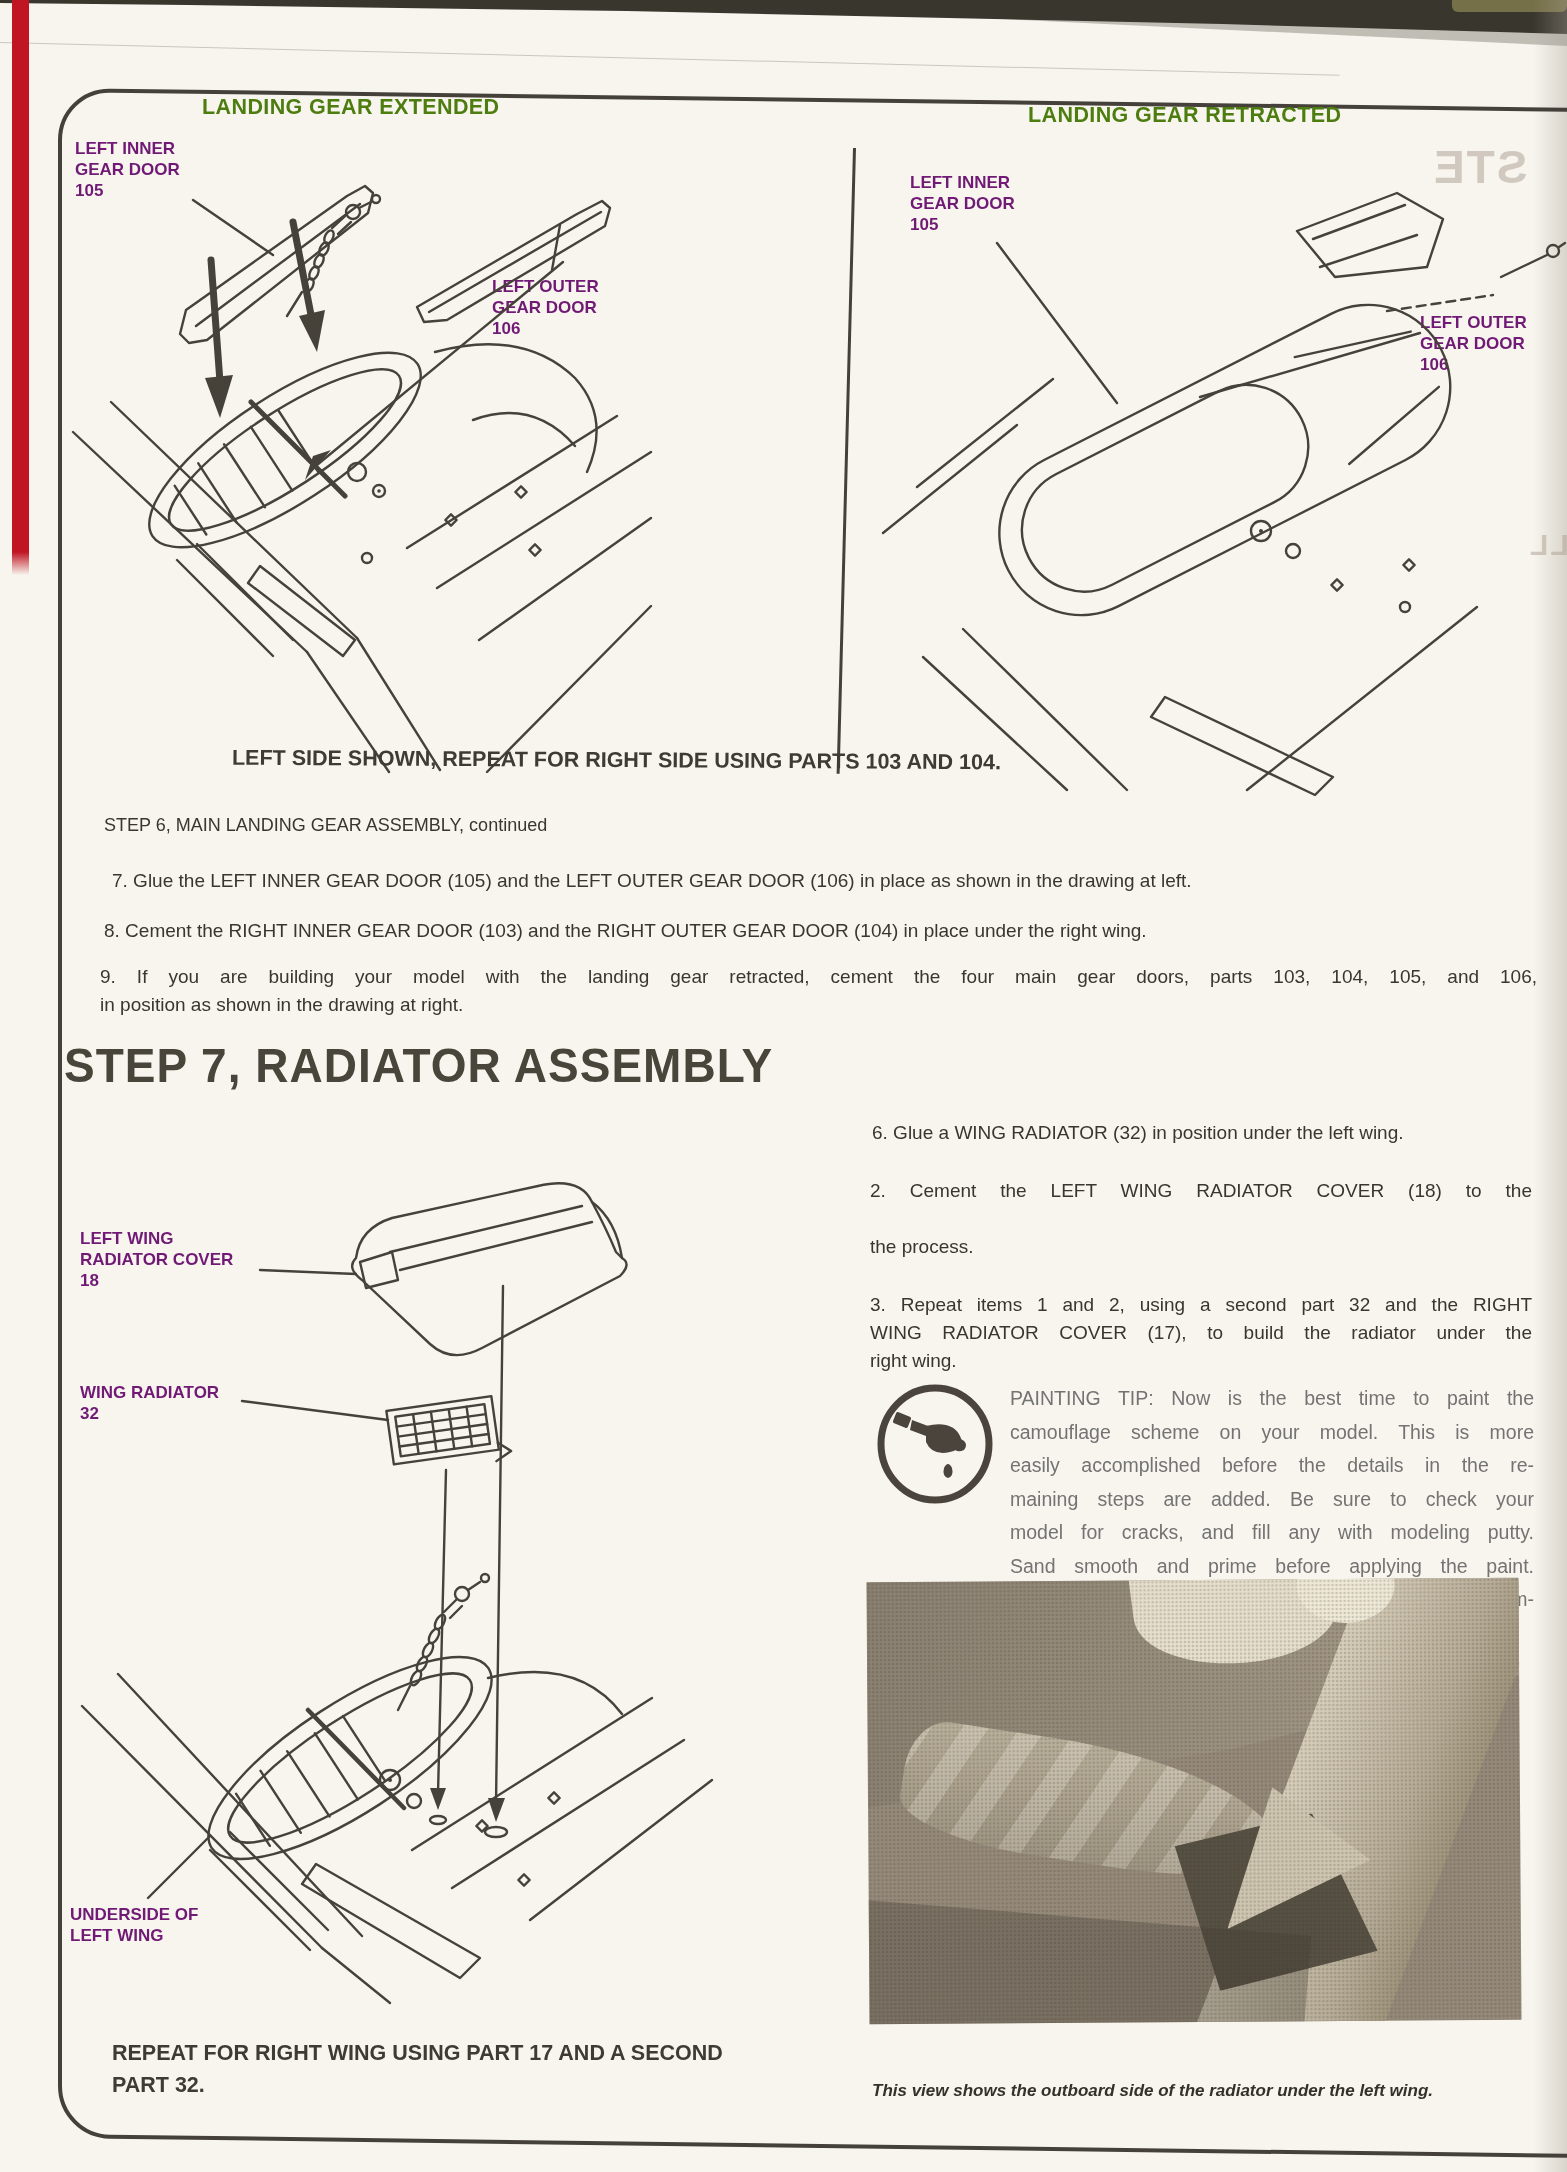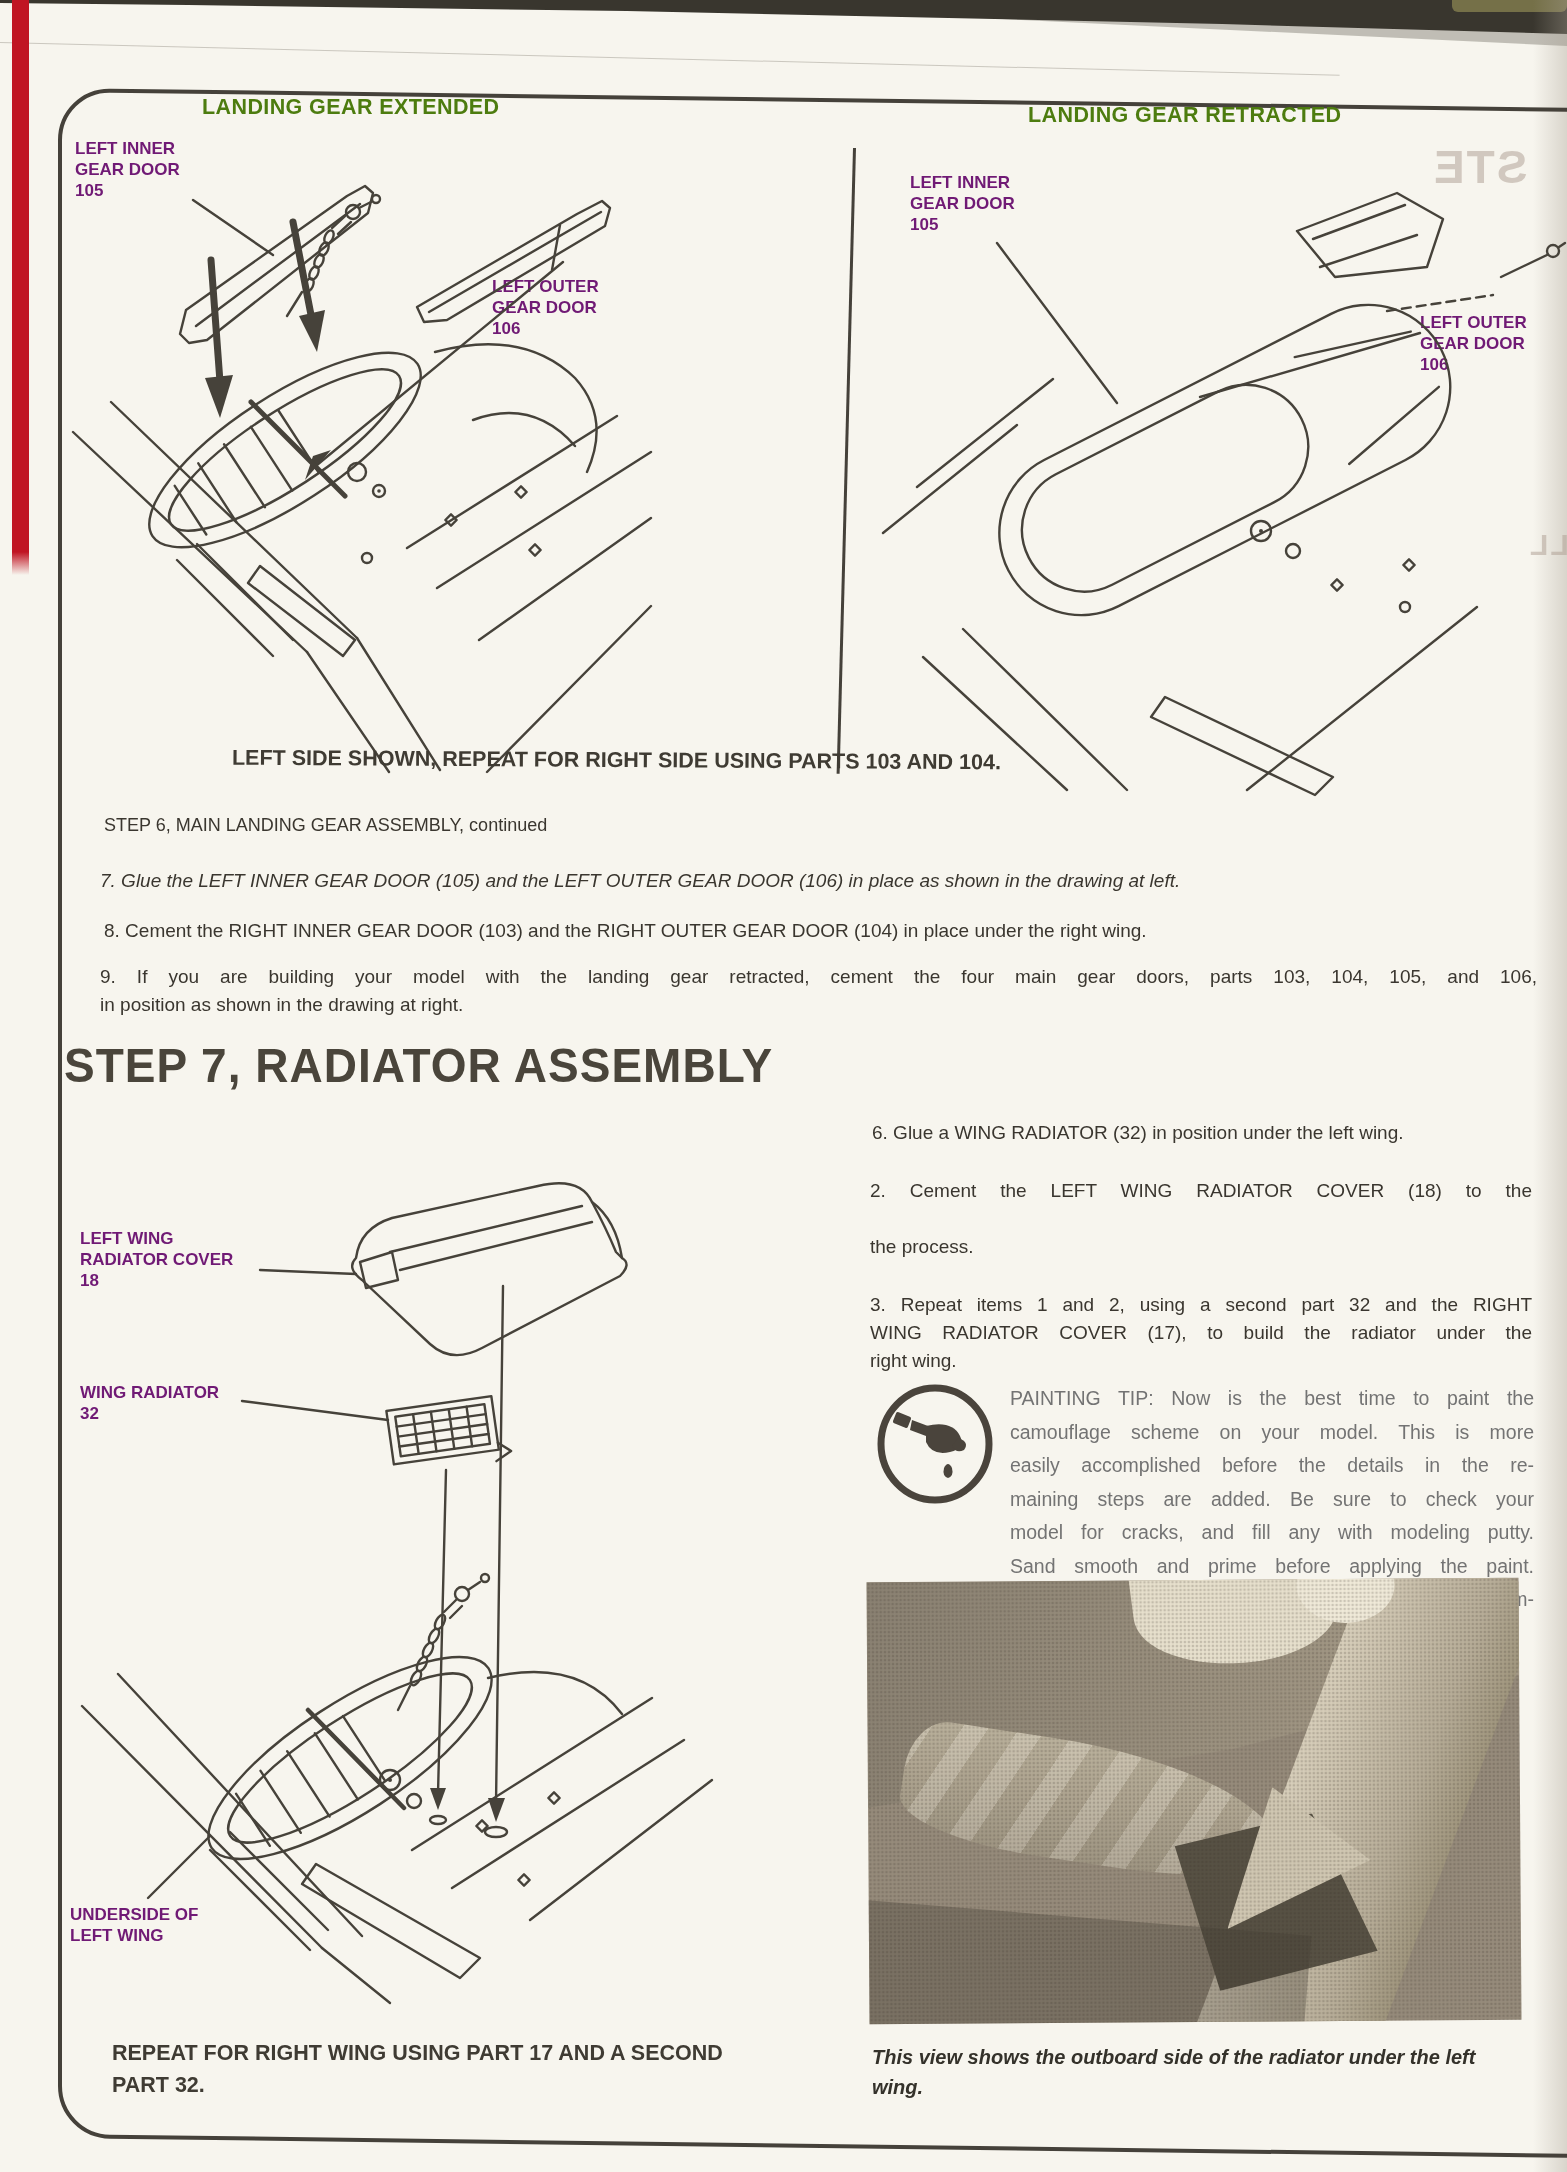--- a/index.html
+++ b/index.html
@@ -25,21 +25,21 @@
   
   .ttl{position:absolute;font-weight:bold;font-size:21.5px;letter-spacing:.4px;color:#4d7c0f;}
   .lbl{position:absolute;font-weight:bold;font-size:17px;line-height:21px;color:#701a75;}
   .body-line{position:absolute;font-size:19px;line-height:26px;color:#3a362f;}
   .just{text-align:justify;text-align-last:justify;}
   .cap-center{position:absolute;font-weight:bold;font-size:21.5px;color:#3f3b33;transform:rotate(.35deg);}
   .step7-head{position:absolute;font-weight:bold;font-size:46px;letter-spacing:1px;color:#4a453b;
     transform:scaleY(1.05);}
   .tip-line{font-size:19.5px;line-height:33.5px;color:#737373;}
   .bold-note{position:absolute;font-weight:bold;font-size:21.5px;line-height:31px;color:#3f3b33;}
-  .photo-cap{position:absolute;font-weight:bold;font-style:italic;font-size:20px;line-height:30px;color:#34312a;}
+  .photo-cap{position:absolute;font-weight:bold;font-style:italic;font-size:17px;line-height:30px;color:#34312a;margin-top:34px;}
   svg{position:absolute;overflow:visible;}
   .ink{stroke:#46423a;fill:none;stroke-width:2.4;stroke-linecap:round;stroke-linejoin:round;}
   .ink-solid{fill:#46423a;stroke:none;}
   
   .photo{position:absolute;left:868px;top:1580px;width:652px;height:442px;overflow:hidden;
     transform:rotate(-.4deg);background:#968b7b;}
   .photo::after{content:"";position:absolute;inset:0;
     background-image:radial-gradient(rgba(52,44,36,.20) 1px,transparent 1.7px);background-size:4px 4px;}
   .ph-top{position:absolute;left:0;top:0;width:100%;height:58%;
     background:linear-gradient(100deg,#8a8172,#9c9280 55%,#a89d8a);
@@ -201,21 +201,21 @@
 
     <path class="ink" d="M58,522 L202,655"></path>
     <path class="ink" d="M98,494 L262,655"></path>
     <path class="ink" d="M382,655 L612,472"></path>
     <path class="ink" d="M300,562 L468,642 L450,660 L286,582 Z"></path>
   </svg>
 
   <div class="cap-center" style="left:232px;top:748px;">LEFT SIDE SHOWN, REPEAT FOR RIGHT SIDE USING PARTS 103 AND 104.</div>
 
   <div class="body-line" style="left:104px;top:812px;font-size:18px;">STEP 6, MAIN LANDING GEAR ASSEMBLY, continued</div>
-  <div class="body-line" style="left:100px;top:868px;font-style:italic;">7.  Glue the LEFT INNER GEAR DOOR (105) and the LEFT OUTER GEAR DOOR (106) in place as shown in the drawing at left.</div>
+  <div class="body-line" style="left:112px;top:868px;">7.  Glue the LEFT INNER GEAR DOOR (105) and the LEFT OUTER GEAR DOOR (106) in place as shown in the drawing at left.</div>
   <div class="body-line" style="left:104px;top:918px;">8.  Cement the RIGHT INNER GEAR DOOR (103) and the RIGHT OUTER GEAR DOOR (104) in place under the right wing.</div>
   <div class="body-line just" style="left:100px;top:964px;width:1437px;">9.  If you are building your model with the landing gear retracted, cement the four main gear doors, parts 103, 104, 105, and 106,</div>
   <div class="body-line" style="left:100px;top:992px;">in position as shown in the drawing at right.</div>
 
   <div class="step7-head" style="left:64px;top:1038px;">STEP 7, RADIATOR ASSEMBLY</div>
 
   <div class="lbl" style="left:80px;top:1228px;width:180px;">
     <div>LEFT WING</div>
     <div>RADIATOR COVER</div>
     <div>18</div>

